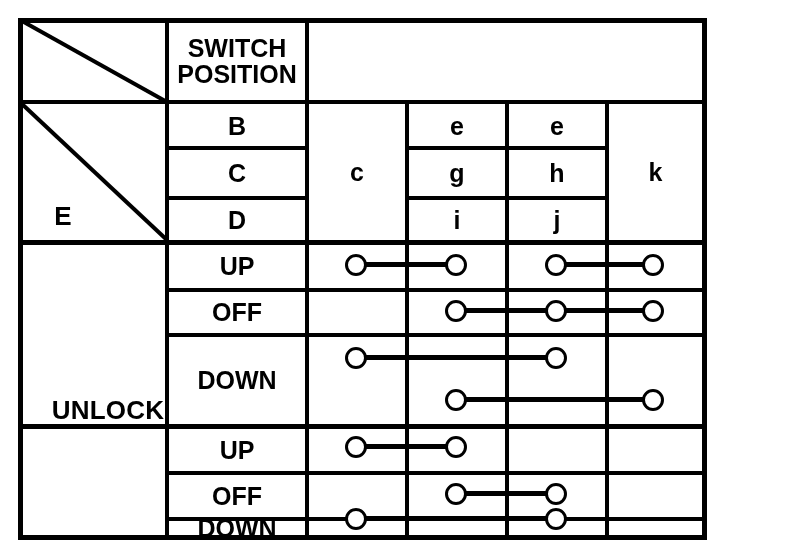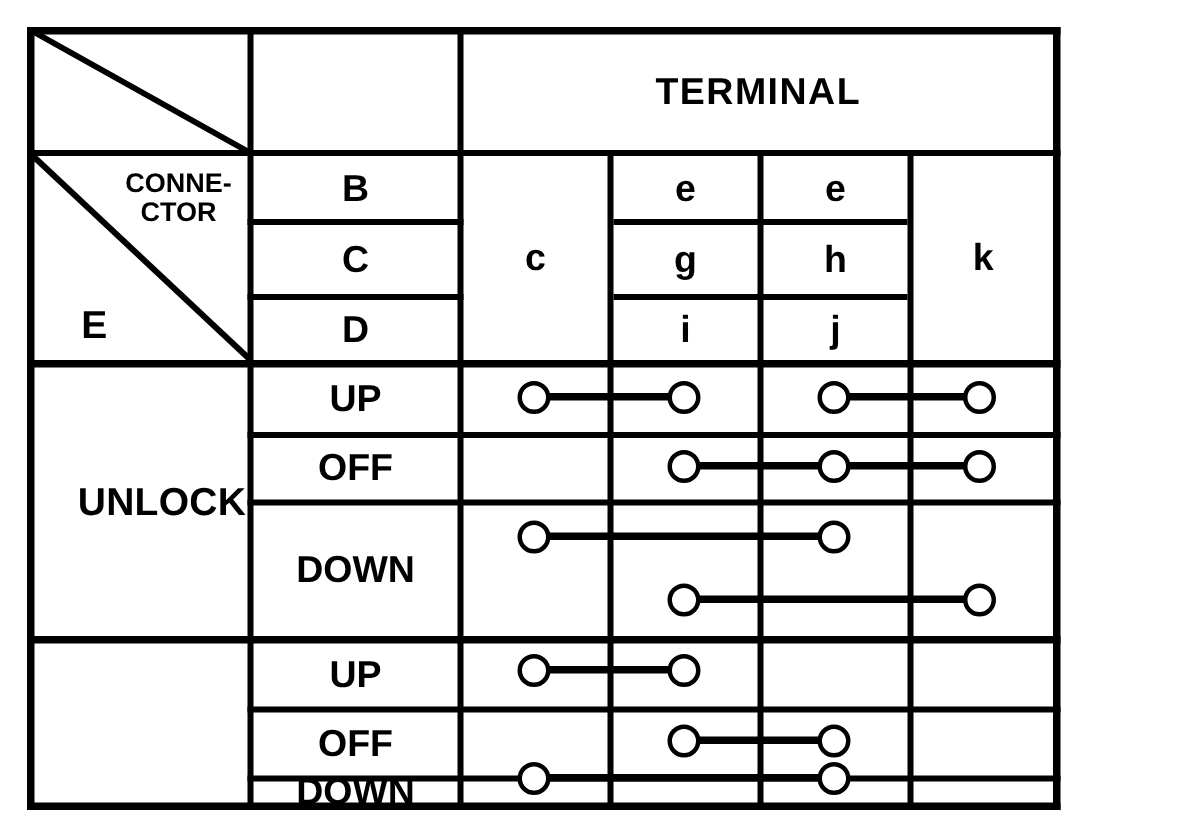--- a/index.html
+++ b/index.html
@@ -113,29 +113,26 @@
 
     <div class="rule" style="left:147px; top:499px; width:542px; height:4px;"></div>
 
     <svg class="diag" width="152" height="88" style="left:0px; top:0px;">
       <line x1="4" y1="3" x2="149" y2="84" stroke="#000" stroke-width="4"></line>
     </svg>
     <svg class="diag" width="152" height="142" style="left:0px; top:84px;">
       <line x1="4" y1="2" x2="149" y2="138" stroke="#000" stroke-width="4"></line>
     </svg>
 
-
-    <div class="cell txt-term" style="left:291px; top:4px; width:393px; height:78px;">
-      <span>TERMINAL</span>
-    </div>
-
-    <div class="cell two-line txt-sm" style="left:54px; top:88px; width:94px; height:52px;">
-      <span>CONNE-</span>
-      <span>CTOR</span>
-    </div>
+    <div class="cell two-line txt-md" style="left:151px; top:4px; width:136px; height:78px;">
+      <span>SWITCH</span>
+      <span>POSITION</span>
+    </div>
+
+
 
     <div class="cell txt-lg" style="left:8px; top:178px; width:74px; height:42px;">
       <span>E</span>
     </div>
 
     <div class="cell txt-md" style="left:151px; top:86px; width:136px; height:44px;">
       <span>B</span>
     </div>
     <div class="cell txt-md" style="left:151px; top:132px; width:136px; height:46px;">
       <span>C</span>
@@ -168,21 +165,21 @@
       <span>j</span>
     </div>
 
     <div class="cell txt-md" style="left:591px; top:86px; width:93px; height:136px;">
       <span>k</span>
     </div>
 
     <div class="rule" style="left:391px; top:128px; width:196px; height:4px;"></div>
     <div class="rule" style="left:391px; top:178px; width:196px; height:4px;"></div>
 
-    <div class="cell txt-lg" style="left:5px; top:227px; width:170px; height:179px;">
+    <div class="cell txt-lg" style="left:5px; top:227px; width:170px; height:179px;align-items:flex-end;">
       <span>UNLOCK</span>
     </div>
 
     <div class="cell txt-md" style="left:151px; top:227px; width:136px; height:43px;">
       <span>UP</span>
     </div>
     <div class="cell txt-md" style="left:151px; top:274px; width:136px; height:41px;">
       <span>OFF</span>
     </div>
     <div class="cell txt-md" style="left:151px; top:319px; width:136px; height:87px;">

